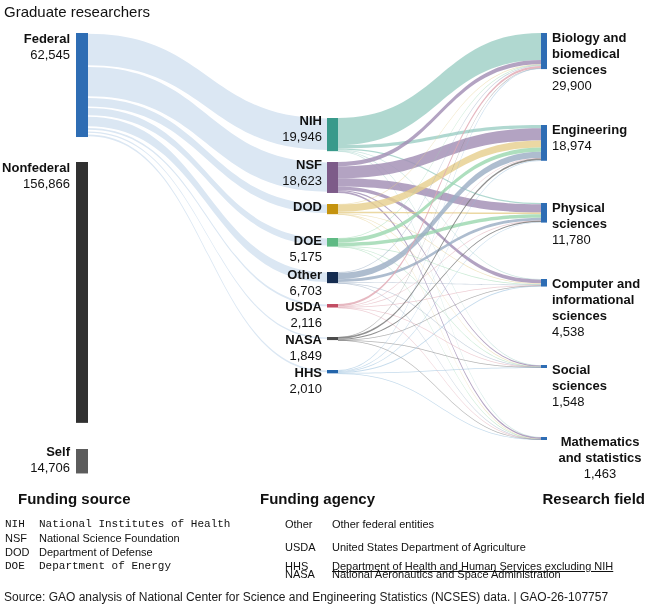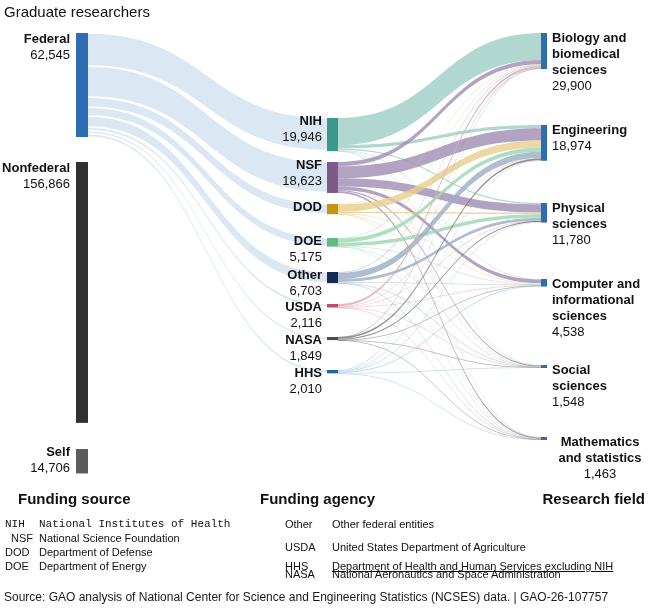--- a/index.html
+++ b/index.html
@@ -177,27 +177,27 @@
     <div>1,463</div>
   </div>
 
   <div class="col-header" style="left:18px;">Funding source</div>
   <div class="col-header" style="left:260px;">Funding agency</div>
   <div class="col-header" style="right:5px;text-align:right;">Research field</div>
 
   <div class="legend-row legend-left" style="left:5px;top:517px;font-family:Liberation Mono, monospace;">
     <span class="abbr">NIH</span><span>National Institutes of Health</span>
   </div>
-  <div class="legend-row legend-left" style="left:5px;top:531px;text-align:center;">
+  <div class="legend-row legend-left" style="left:5px;top:531px;">
     <span class="abbr">NSF</span><span>National Science Foundation</span>
   </div>
   <div class="legend-row legend-left" style="left:5px;top:545px;">
     <span class="abbr">DOD</span><span>Department of Defense</span>
   </div>
-  <div class="legend-row legend-left" style="left:5px;top:559px;">
+  <div class="legend-row legend-left" style="left:5px;top:559px;font-family:Liberation Mono, monospace;">
     <span class="abbr">DOE</span><span>Department of Energy</span>
   </div>
   <div class="legend-row legend-right" style="left:285px;top:517px;">
     <span class="abbr">Other</span><span>Other federal entities</span>
   </div>
   <div class="legend-row legend-right" style="left:285px;top:531px;margin-top:9px;">
     <span class="abbr">USDA</span><span>United States Department of Agriculture</span>
   </div>
   <div class="legend-row legend-right" style="left:285px;top:545px;margin-top:22px;">
     <span class="abbr">NASA</span><span>National Aeronautics and Space Administration</span>

